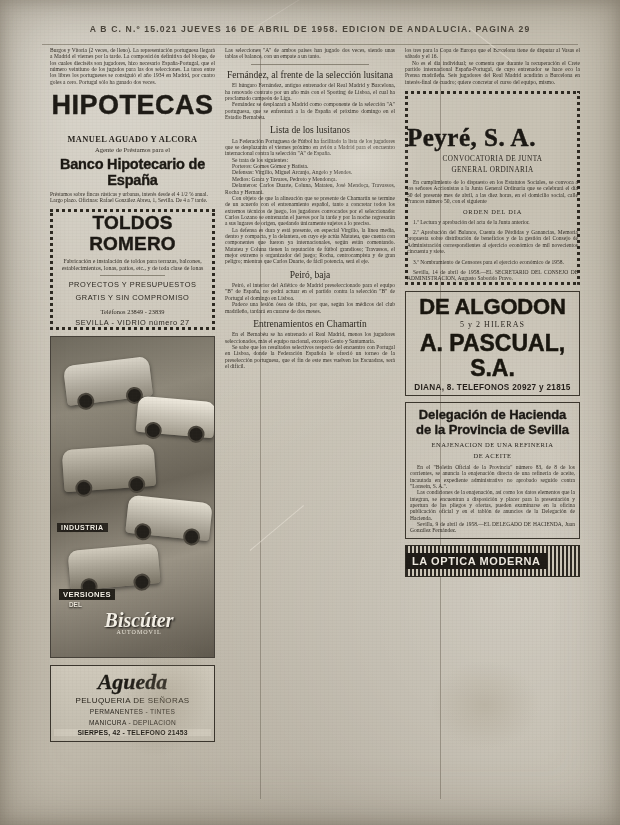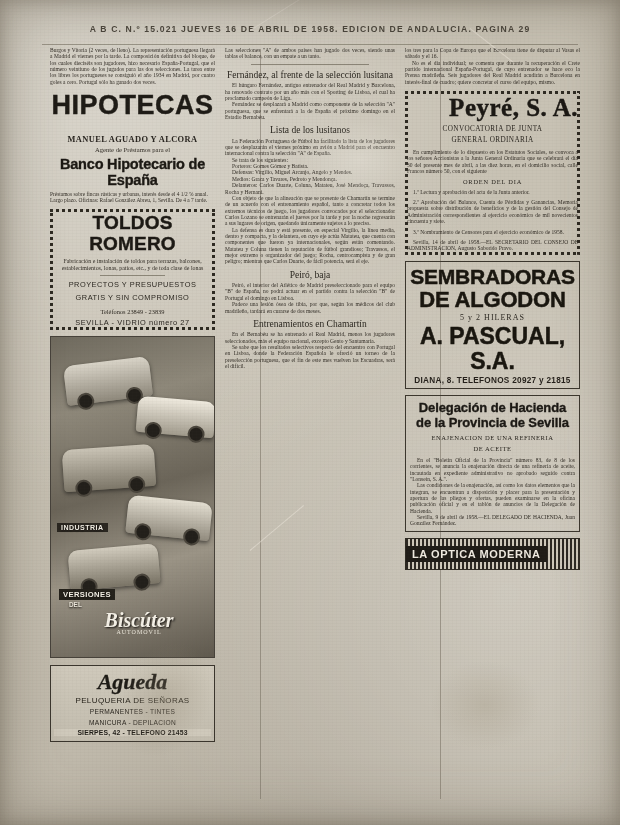--- a/index.html
+++ b/index.html
@@ -108,22 +108,22 @@
     line-height:21px;filter:blur(.32px);
     -webkit-text-stroke:.4px #1c1914;
   }
   .toldos-body{font-size:5.9px;line-height:6.8px;text-align:center;color:#312c25;margin-top:4px;filter:blur(.3px);}
   .toldos-mid{font-family:"Liberation Sans",sans-serif;font-size:7.4px;line-height:8.6px;text-align:center;letter-spacing:.5px;color:#2b2720;margin-top:5px;filter:blur(.3px);}
   .toldos-tel{font-size:6.4px;text-align:center;color:#2f2a23;margin-top:5px;filter:blur(.3px);}
   .toldos-city{font-family:"Liberation Sans",sans-serif;font-size:7.4px;text-align:center;letter-spacing:.6px;color:#241f1a;margin-top:3px;filter:blur(.3px);}
 
   .peyre{
     font-family:"Liberation Serif",serif;font-weight:700;
-    font-size:25px;text-align:right;color:#1b1814;line-height:28px;
-    letter-spacing:.5px;filter:blur(.33px);
+    font-size:25px;text-align:left;color:#1b1814;line-height:28px;
+    letter-spacing:.5px;filter:blur(.33px);margin-top:30px;
     -webkit-text-stroke:.45px #1b1814;
   }
   .peyre-sub{font-family:"Liberation Serif",serif;font-size:7.2px;text-align:center;letter-spacing:.4px;color:#2a2620;line-height:8.4px;margin-top:3px;filter:blur(.3px);}
   .peyre-body{font-size:5.5px;line-height:6.4px;text-align:justify;text-indent:6px;color:#322d26;margin-top:4px;filter:blur(.3px);}
   .orden{font-family:"Liberation Serif",serif;font-size:6.4px;text-align:center;letter-spacing:.8px;color:#2a2620;margin:3px 0 1px;filter:blur(.3px);}
 
   .sembradoras{
     font-family:"Liberation Sans",sans-serif;font-weight:700;
     font-size:21px;text-align:center;color:#19160f;line-height:23px;letter-spacing:-.2px;
     filter:blur(.35px);-webkit-text-stroke:.5px #19160f;
@@ -322,21 +322,20 @@
         <div class="peyre-sub">GENERAL ORDINARIA</div>
         <div class="peyre-body">En cumplimiento de lo dispuesto en los Estatutos Sociales, se convoca a los señores Accionistas a la Junta General Ordinaria que se celebrará el día 30 del presente mes de abril, a las diez horas, en el domicilio social, calle Francos número 50, con el siguiente</div>
         <div class="orden">ORDEN DEL DIA</div>
         <div class="peyre-body">1.º  Lectura y aprobación del acta de la Junta anterior.</div>
         <div class="peyre-body">2.º  Aprobación del Balance, Cuenta de Pérdidas y Ganancias, Memoria propuesta sobre distribución de beneficios y de la gestión del Consejo de Administración correspondientes al ejercicio económico de mil novecientos cincuenta y siete.</div>
         <div class="peyre-body">3.º  Nombramiento de Censores para el ejercicio económico de 1958.</div>
         <div class="peyre-body">Sevilla, 14 de abril de 1958.—EL SECRETARIO DEL CONSEJO DE ADMINISTRACION, Augusto Saborido Pravo.</div>
       </div>
 
       <div class="ad adborder">
-        <div class="sembradoras">SEMBRADORAS</div>
         <div class="sembradoras l2">DE ALGODON</div>
         <div class="hileras">5 y 2 HILERAS</div>
         <div class="pascual">A. PASCUAL, S.A.</div>
         <div class="diana">DIANA, 8. TELEFONOS 20927 y 21815</div>
       </div>
 
       <div class="ad adborder2" style="padding:4px 4px;">
         <div class="hacienda">Delegación de Hacienda</div>
         <div class="hacienda">de la Provincia de Sevilla</div>
         <div class="hacienda-sub">ENAJENACION DE UNA REFINERIA</div>

